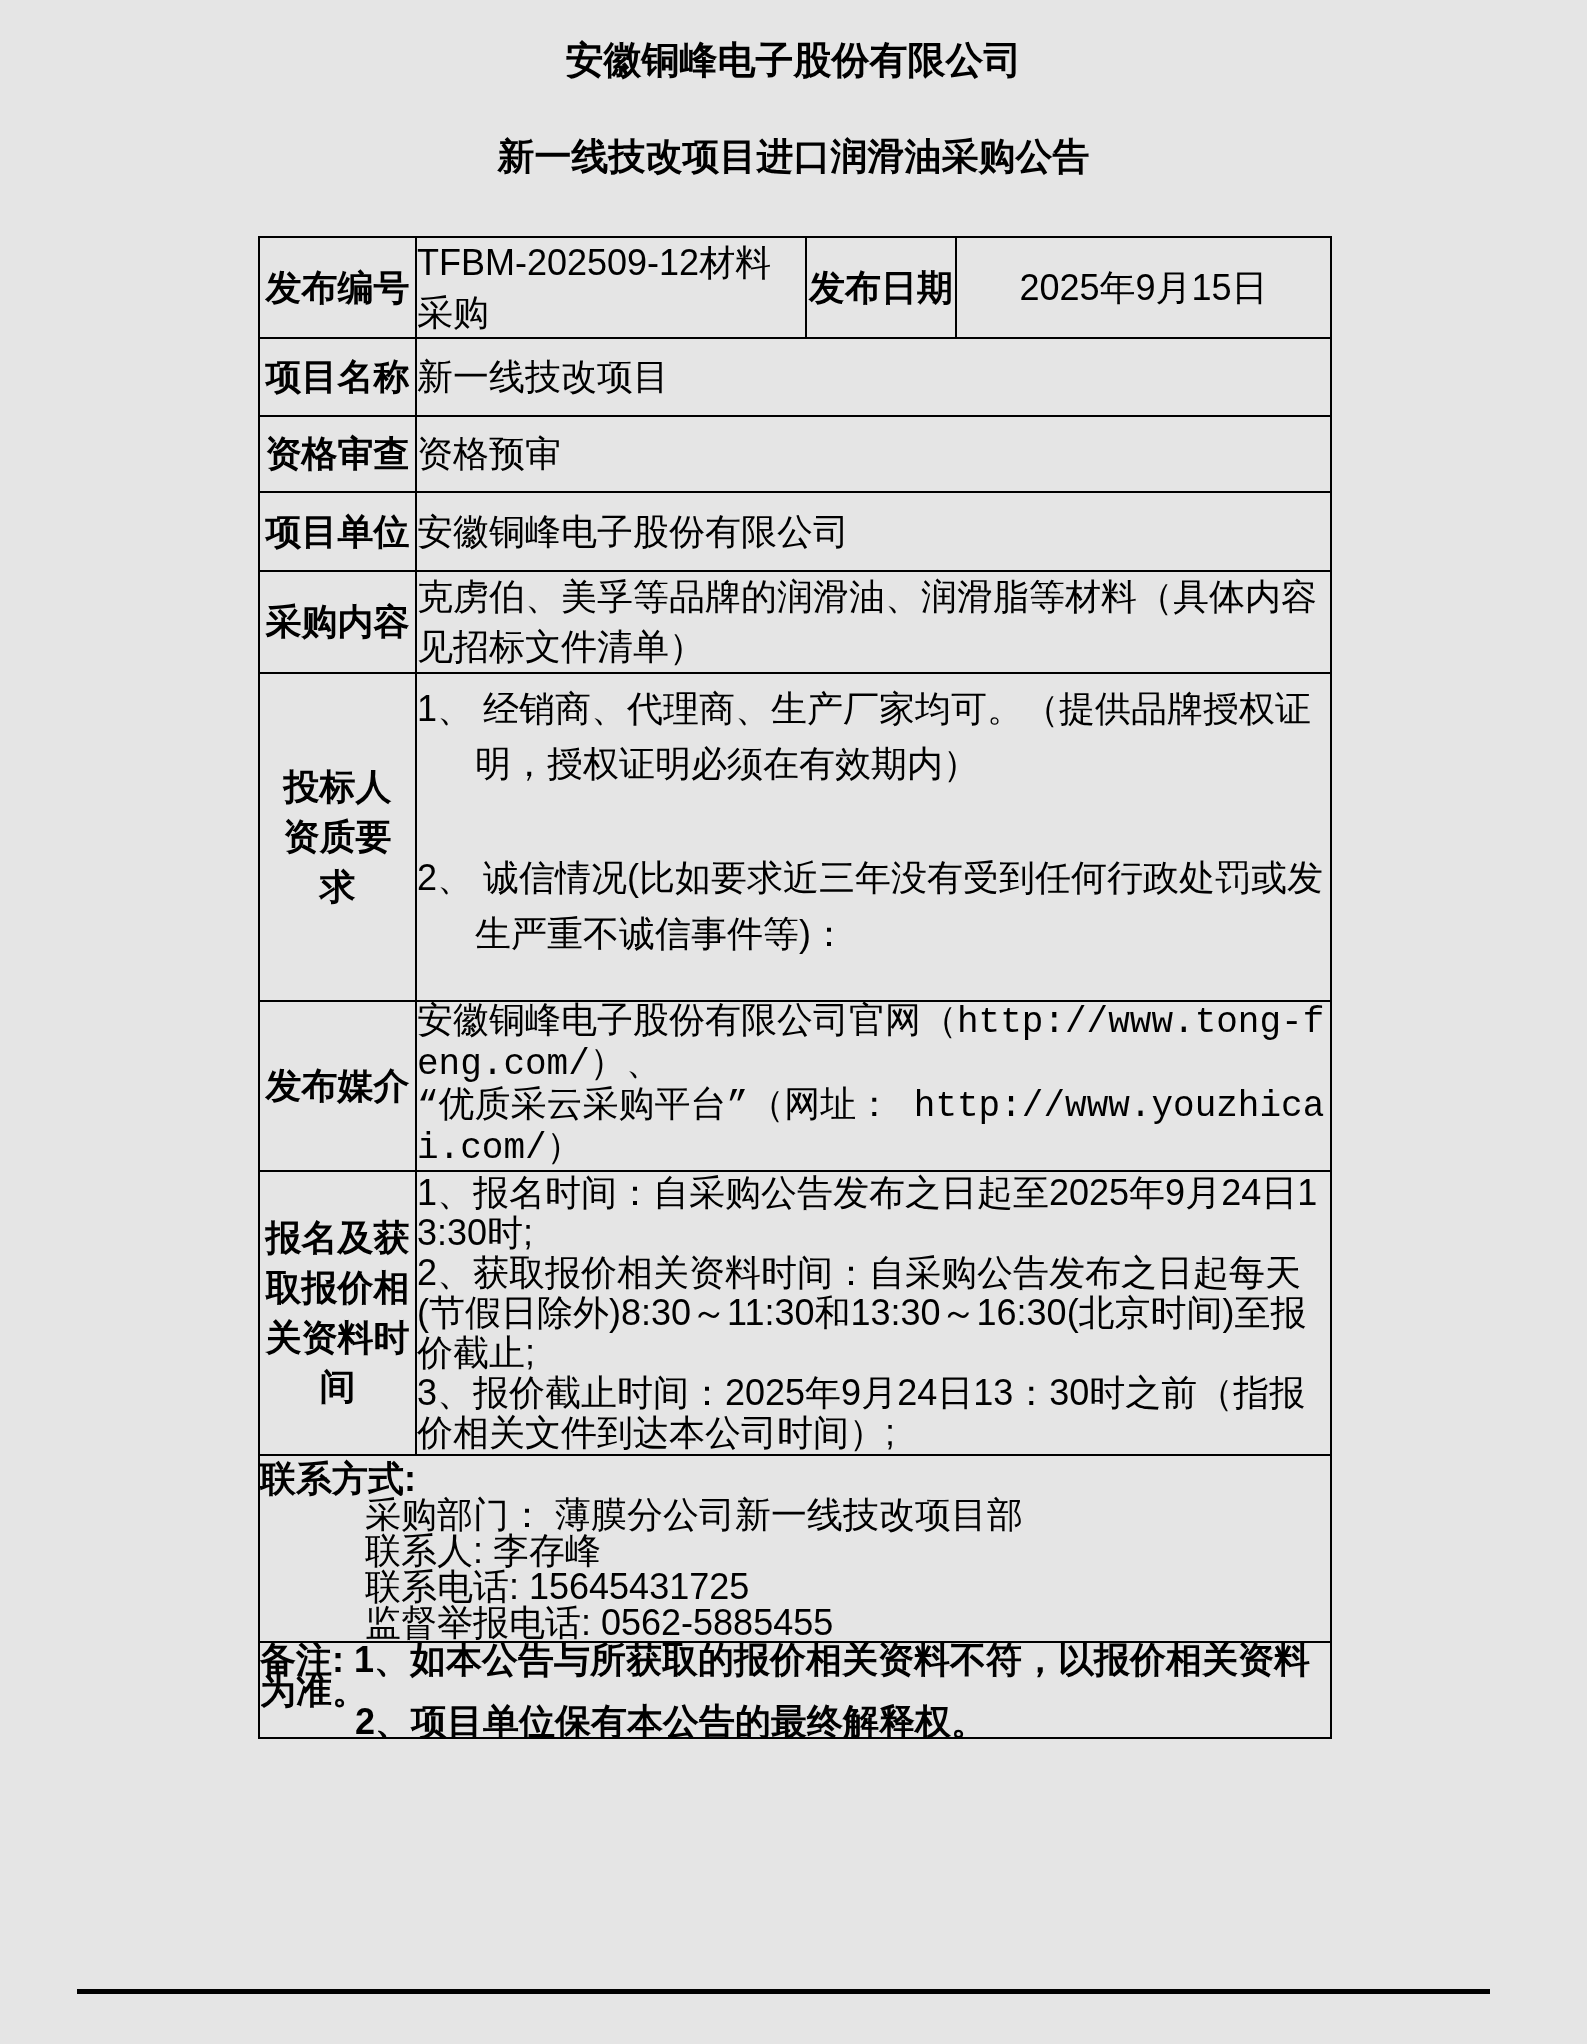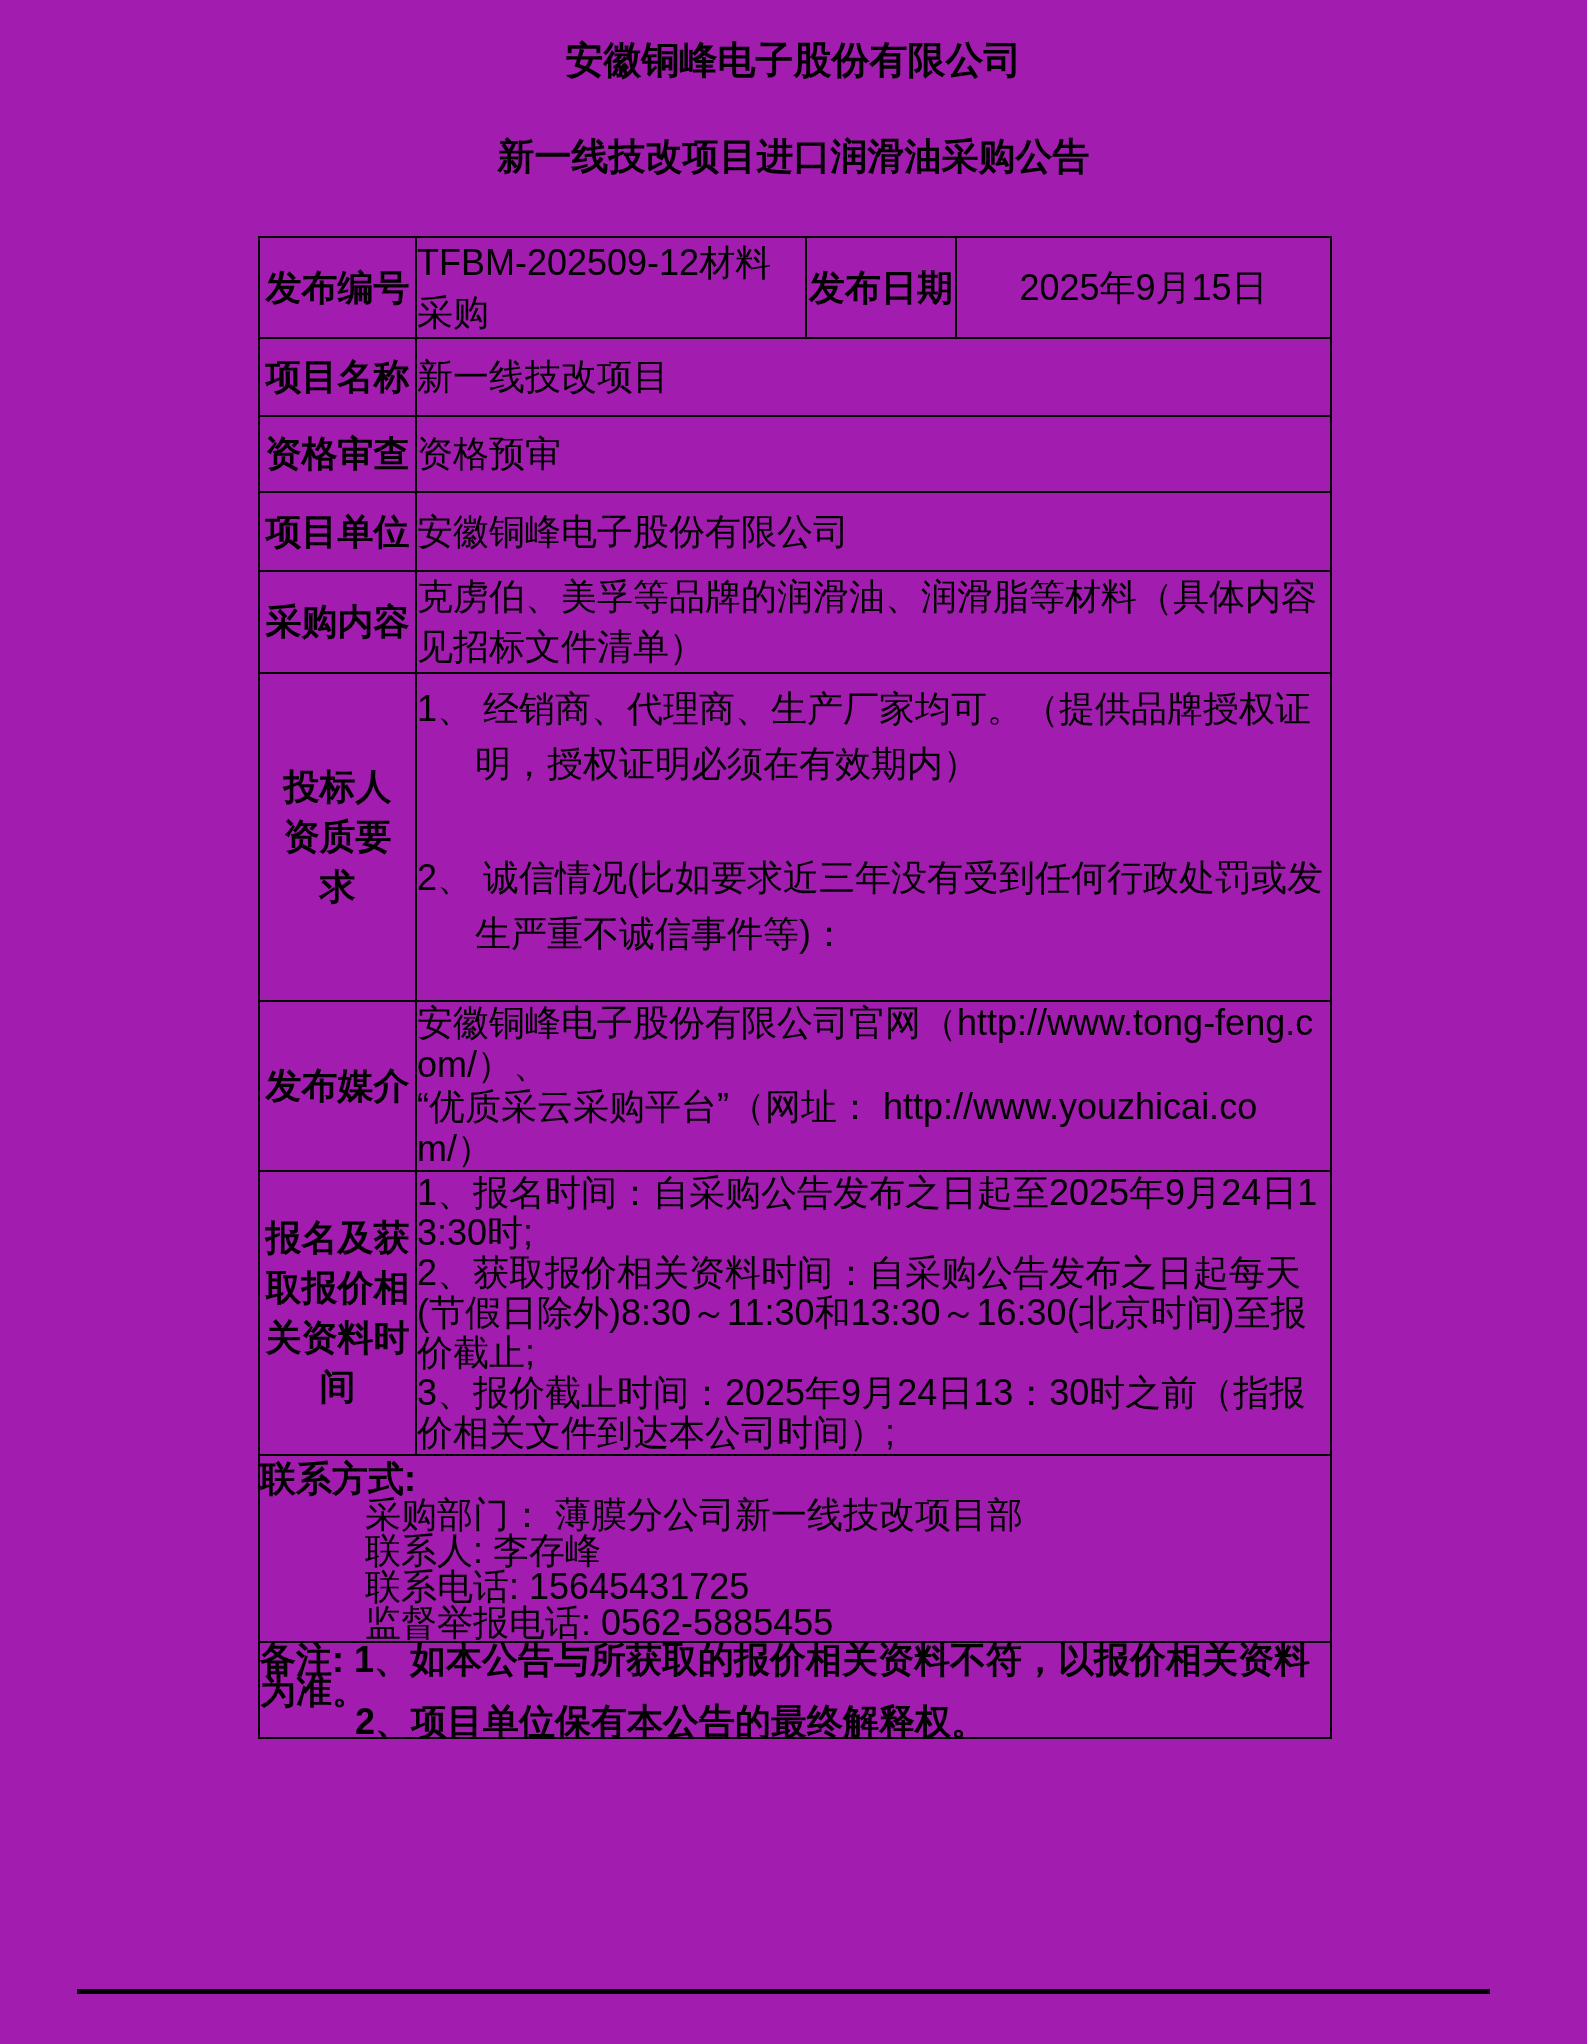--- a/index.html
+++ b/index.html
@@ -1,20 +1,20 @@
 <!DOCTYPE html>
 <html><head>
 <meta charset="utf-8">
 <style>
   html,body{margin:0;padding:0;background:#ffffff;}
   .page{
     position:relative;
     width:1587px;
     height:2044px;
-    background:#a21caf;
+    background:#e5e5e5;
     color:#000000;
     font-family:"Liberation Sans", sans-serif;
     overflow:hidden;
   }
   .doc-title{
     margin:34px 0 0 0;
     text-align:center;
     font-size:38px;
     font-weight:bold;
     line-height:1.4;
@@ -63,21 +63,21 @@
   tr.r7 td.content{vertical-align:top;padding-top:7px;}
   .qual-item{
     padding-left:58px;
     text-indent:-58px;
     max-width:860px;
     line-height:1.55;
   }
   .qual-item + .qual-item{margin-top:58px;}
   .lbl-bidder .lblspan{width:120px;}
   .lbl-reg .lblspan{width:148px;}
-  tr.r8 .media-line{line-height:42px;}
+  tr.r8 .media-line{line-height:42px;font-family:Liberation Mono, monospace;}
   tr.r9 td.content{vertical-align:middle;padding-top:1px;padding-bottom:1px;}
   .reg-item{line-height:40px;}
   tr.r10 td.content, tr.r11 td.content{vertical-align:top;}
   .contact-heading{
     font-weight:bold;
     line-height:36px;
     padding-top:5px;
   }
   .contact-line{
     padding-left:105px;

